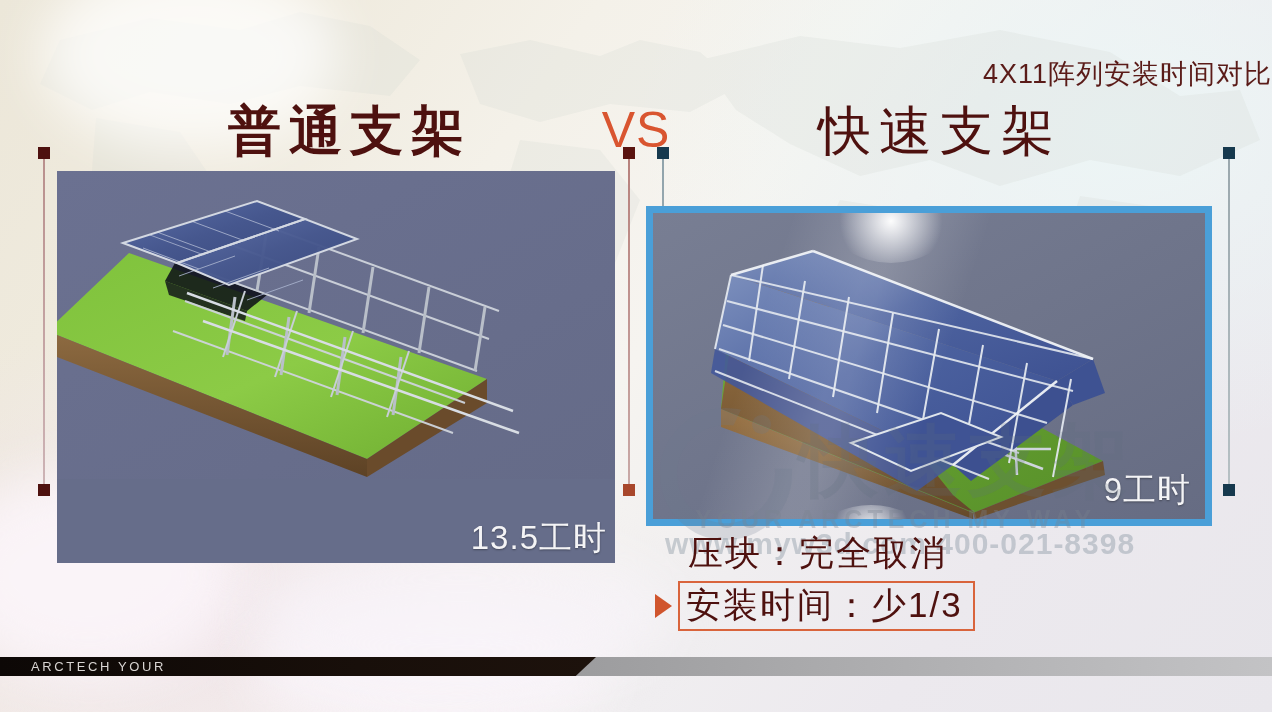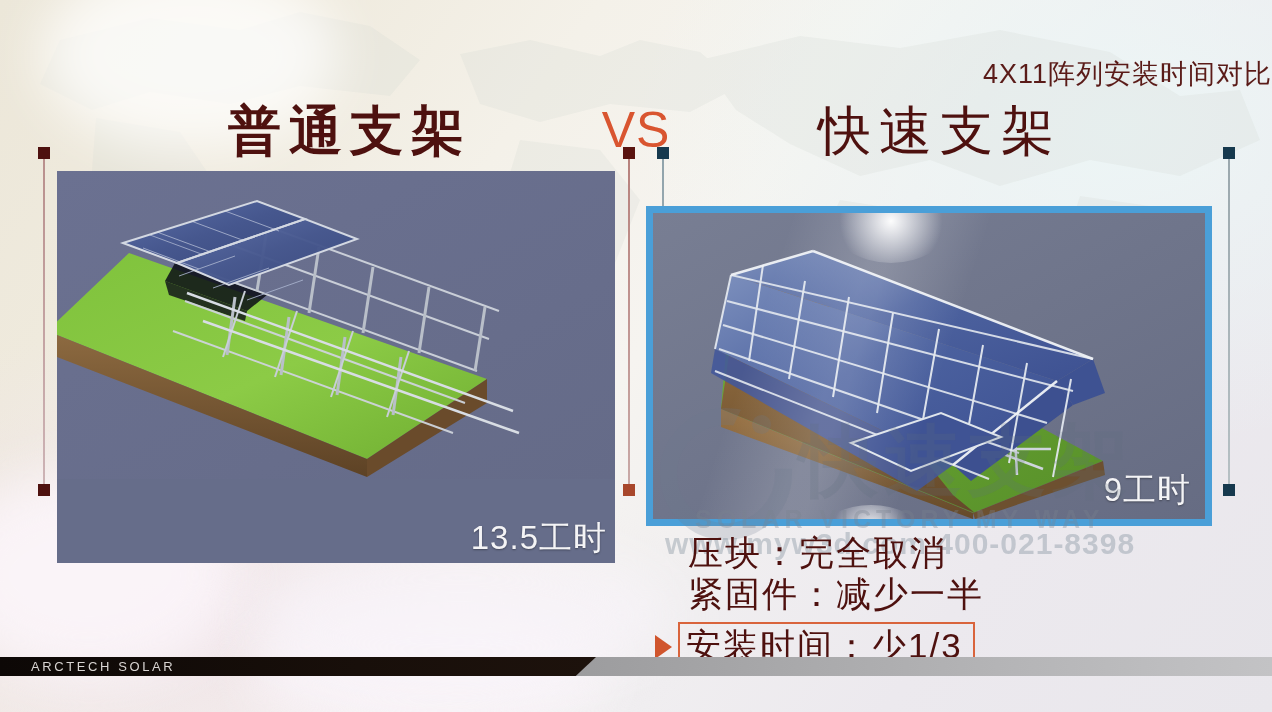--- a/index.html
+++ b/index.html
@@ -336,27 +336,26 @@
   </div>
   <div class="flare" style="left:178px;top:-34px;width:120px;height:84px;"></div>
   <div class="flare" style="left:170px;top:292px;width:96px;height:50px;"></div>
   <div class="diagband" style="left:90px;top:-180px;width:190px;height:700px;"></div>
   <div class="hours">9工时</div>
 </div>
 
 <div class="wm wm-mark"></div>
 <div class="wm wm-mark-i"></div>
 <div class="wm wm-cn">快速支架</div>
-<div class="wm wm-tag">SOLAR VICTORY  MY WAY</div>
+<div class="wm wm-tag">YOUR ARCTECH  MY WAY</div>
 <div class="wm wm-url">www.myw3d.com   400-021-8398</div>
 
 <div class="bullets">
   <div class="bline b1">压块：完全取消</div>
-  <div class="bline b2">紧固件：减少一半</div>
   <div class="bl-row">
     <div class="arrow"></div>
     <div class="boxed">安装时间：少1/3</div>
   </div>
 </div>
 
 <div class="bar-gray"></div>
 <div class="bar-black"></div>
-<div class="brand">ARCTECH SOLAR</div>
+<div class="brand">ARCTECH YOUR</div>
 
 </body></html>

